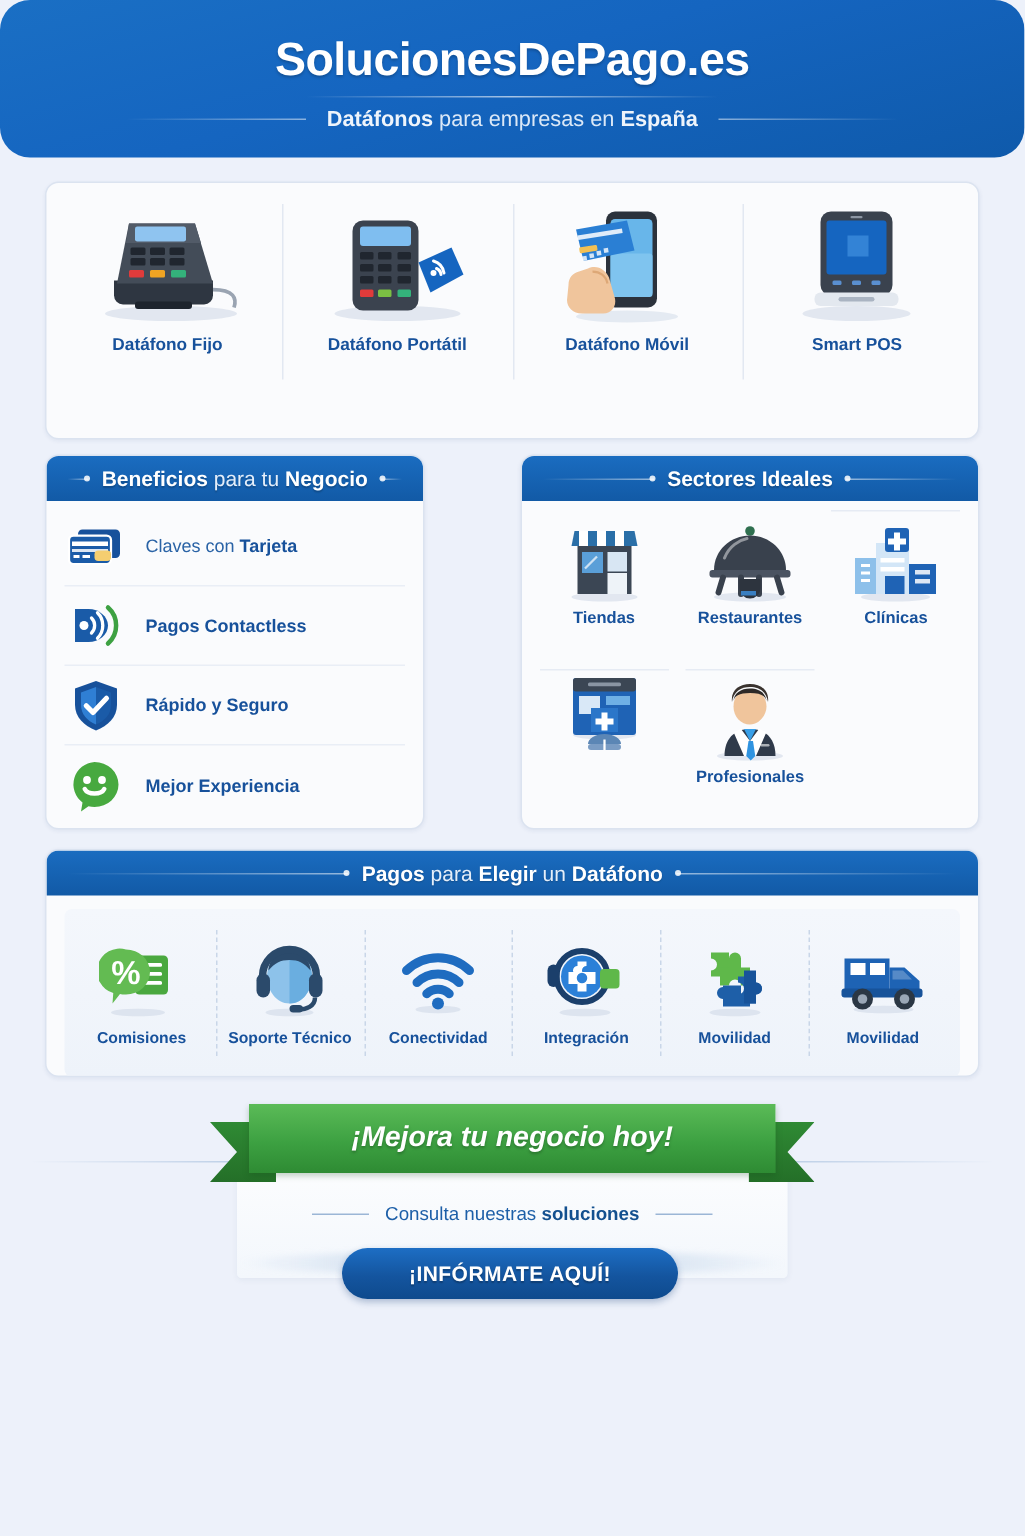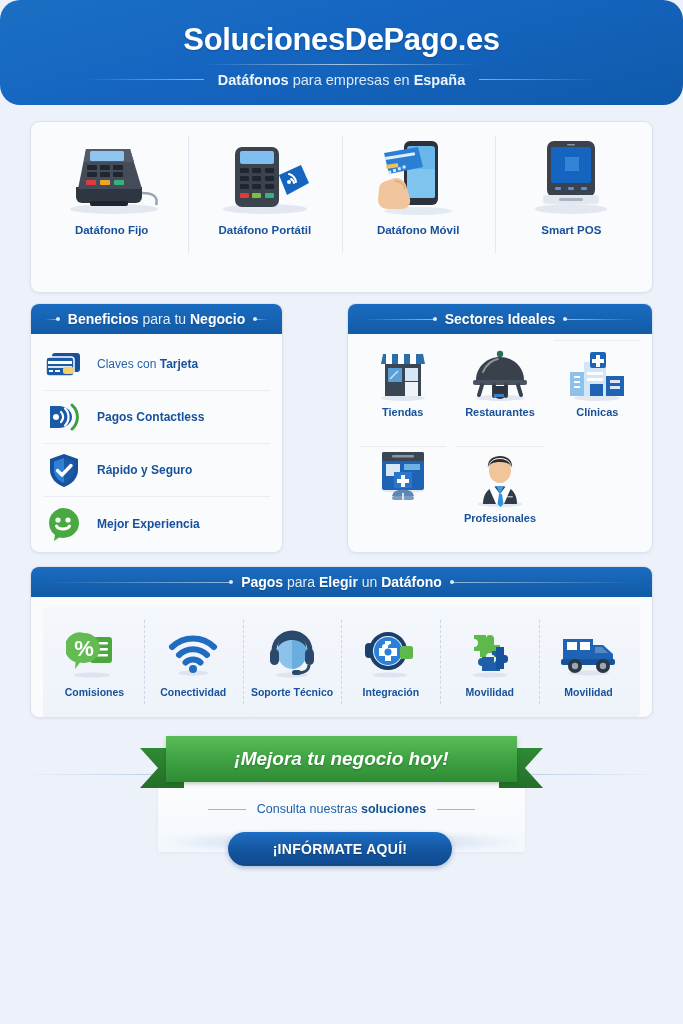--- a/index.html
+++ b/index.html
@@ -662,48 +662,48 @@
             <path d="M18 4a16 15 0 1 1 0 30c-2 0-3 0-4-.4L9 40l.5-7A15 15 0 0 1 18 4z" fill="#63bb52"></path>
             <path d="M18 4a16 15 0 0 1 14 20A16 15 0 0 0 18 4z" fill="#7cc96a" opacity=".6"></path>
             <text x="18" y="27" font-family="Liberation Sans, sans-serif" font-size="22" font-weight="bold" fill="#ffffff" text-anchor="middle">%</text>
           </svg>
         </div>
         <div class="clave-label">Comisiones</div>
       </div>
 
       <div class="clave-cell">
         <div class="clave-icon">
-          <svg width="54" height="46" viewBox="0 0 54 46">
-            <ellipse cx="27" cy="42" rx="15" ry="2.5" fill="#c9d4e4" opacity=".5"></ellipse>
-            <g fill="none" stroke="#1f6cc0" stroke-linecap="round">
-              <path d="M6 16a30 30 0 0 1 42 0" stroke-width="6"></path>
-              <path d="M13 24a20 20 0 0 1 28 0" stroke-width="6"></path>
-              <path d="M19.5 31.5a11 11 0 0 1 15 0" stroke-width="6"></path>
-            </g>
-            <circle cx="27" cy="38" r="4" fill="#1f6cc0"></circle>
-          </svg>
-        </div>
-        <div class="clave-label">Conectividad</div>
-      </div>
-
-      <div class="clave-cell">
-        <div class="clave-icon">
           <svg width="52" height="50" viewBox="0 0 52 50">
             <ellipse cx="26" cy="46" rx="16" ry="2.5" fill="#c9d4e4" opacity=".5"></ellipse>
             <path d="M26 6c9 0 15 7 15 16s-6 18-15 18-15-9-15-18S17 6 26 6z" fill="#8dc2ea"></path>
             <path d="M26 6c9 0 15 7 15 16s-6 18-15 18z" fill="#6aaee0"></path>
             <path d="M26 6c-8 0-14 5-14 12 4-5 8-7 14-7s10 2 14 7c0-7-6-12-14-12z" fill="#2b4a6b"></path>
             <path d="M8 22a18 18 0 0 1 36 0" stroke="#2b4a6b" stroke-width="5" fill="none" stroke-linecap="round"></path>
             <rect x="4" y="20" width="9" height="16" rx="4.5" fill="#2b4a6b"></rect>
             <rect x="39" y="20" width="9" height="16" rx="4.5" fill="#2b4a6b"></rect>
             <path d="M43 36c0 6-6 8-11 8" stroke="#2b4a6b" stroke-width="3" fill="none"></path>
             <rect x="26" y="41" width="9" height="5" rx="2.5" fill="#2b4a6b"></rect>
           </svg>
         </div>
         <div class="clave-label">Soporte Técnico</div>
+      </div>
+
+      <div class="clave-cell">
+        <div class="clave-icon">
+          <svg width="54" height="46" viewBox="0 0 54 46">
+            <ellipse cx="27" cy="42" rx="15" ry="2.5" fill="#c9d4e4" opacity=".5"></ellipse>
+            <g fill="none" stroke="#1f6cc0" stroke-linecap="round">
+              <path d="M6 16a30 30 0 0 1 42 0" stroke-width="6"></path>
+              <path d="M13 24a20 20 0 0 1 28 0" stroke-width="6"></path>
+              <path d="M19.5 31.5a11 11 0 0 1 15 0" stroke-width="6"></path>
+            </g>
+            <circle cx="27" cy="38" r="4" fill="#1f6cc0"></circle>
+          </svg>
+        </div>
+        <div class="clave-label">Conectividad</div>
       </div>
 
       <div class="clave-cell">
         <div class="clave-icon">
           <svg width="56" height="50" viewBox="0 0 56 50">
             <ellipse cx="27" cy="46" rx="17" ry="2.5" fill="#c9d4e4" opacity=".5"></ellipse>
             <circle cx="25" cy="22" r="17" fill="none" stroke="#1b3f6b" stroke-width="4"></circle>
             <circle cx="25" cy="22" r="14" fill="#2b80d8"></circle>
             <path d="M22 12h6v3a3 3 0 0 0 0 6v3h-6v-3a3 3 0 0 1 0-6z" fill="#ffffff"></path>
             <path d="M16 19h18v8H16z" fill="#ffffff"></path>

